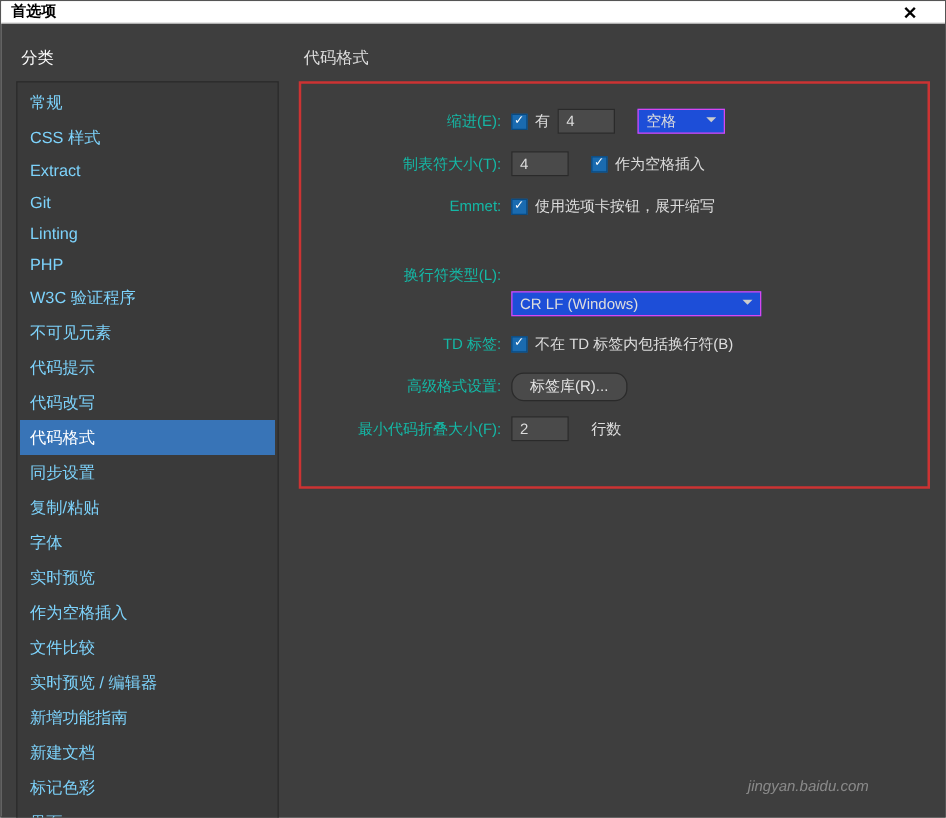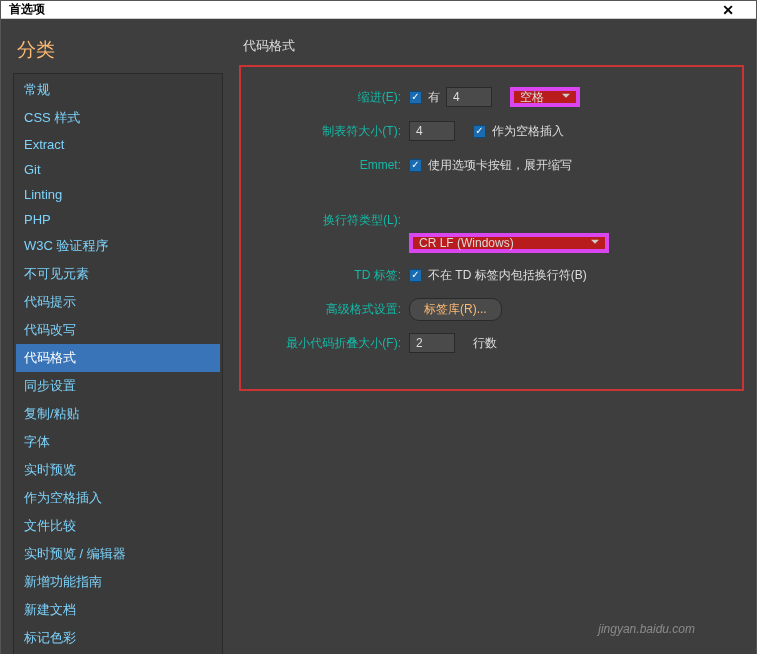--- a/index.html
+++ b/index.html
@@ -4,37 +4,37 @@
   <style>
     * { margin: 0; padding: 0; box-sizing: border-box; }
     body { width: 757px; height: 654px; font-family: "Microsoft YaHei", sans-serif; font-size: 12px; background: #fff; overflow: hidden; }
     .window { width: 100%; height: 100%; border: 1px solid #555; display: flex; flex-direction: column; }
     .titlebar { height: 28px; background: #fff; display: flex; align-items: center; padding: 0 8px; border-bottom: 1px solid #ccc; font-weight: bold; }
     .titlebar-title { flex: 1; font-size: 12px; color: #000; }
     .close-x { width: 40px; text-align: center; font-size: 14px; cursor: pointer; }
     .body { flex: 1; background: #3e3e3e; display: flex; flex-direction: column; }
     .main { flex: 1; display: flex; padding: 12px 12px 0 12px; gap: 16px; overflow: hidden; }
     .left { width: 210px; display: flex; flex-direction: column; }
-    .panel-header { color: #fdba74; font-size: 19px; padding: 6px 4px 10px 4px; }
+    .panel-header { color: #ffffff; font-size: 13px; padding: 6px 4px 10px 4px; }
     .category-list { flex: 1; background: #3a3a3a; border: 1px solid #2a2a2a; overflow-y: auto; padding: 2px; }
     .category-item { padding: 5px 8px; color: #7dd3fc; font-size: 13px; cursor: pointer; }
     .category-item.selected { background: #3874b7; color: #fff; }
     .right { flex: 1; display: flex; flex-direction: column; }
     .right-header { color: #ddd; font-size: 13px; padding: 6px 4px 10px 4px; }
     .settings-box { border: 2px solid #c33; padding: 18px 18px 24px 18px; }
     .form-row { display: flex; align-items: center; margin-bottom: 10px; min-height: 24px; }
     .form-label { width: 150px; text-align: right; color: #14b8a6; padding-right: 8px; }
     .form-controls { flex: 1; display: flex; align-items: center; gap: 6px; color: #ddd; }
     input[type="text"].txt { background: #4a4a4a; border: 1px solid #2a2a2a; color: #ddd; padding: 2px 6px; width: 46px; height: 20px; font-size: 12px; }
-    .sel { background: #b91c1c; border: 4px solid #d946ef; color: #ddd; padding: 2px 18px 2px 6px; height: 20px; position: relative; min-width: 70px; display: inline-flex; align-items: center; }
+    .sel { background: #1d4ed8; border: 1px solid #d946ef; color: #ddd; padding: 2px 18px 2px 6px; height: 20px; position: relative; min-width: 70px; display: inline-flex; align-items: center; }
     .sel.wide { min-width: 200px; margin-top: 46px; }
     .sel::after { content: ""; position: absolute; right: 6px; top: 50%; transform: translateY(-40%); border: 4px solid transparent; border-top-color: #ccc; }
     .chk { width: 13px; height: 13px; background: #1a6bb0; border: 1px solid #0a4a80; display: inline-flex; align-items: center; justify-content: center; color: #fff; font-size: 10px; line-height: 1; }
     .chk::before { content: "✓"; }
-    .pill-btn { background: #4a4a4a; border: 1px solid #2a2a2a; border-radius: 10px; padding: 2px 14px; color: #fdba74; cursor: pointer; font-size: 12px; }
+    .pill-btn { background: #4a4a4a; border: 1px solid #2a2a2a; border-radius: 10px; padding: 2px 14px; color: #e5e5e5; cursor: pointer; font-size: 12px; }
     .watermark { position: absolute; right: 62px; bottom: 18px; color: #aaa; font-size: 12px; font-style: italic; opacity: 0.7; pointer-events: none; text-align: right; }
     ::-webkit-scrollbar { width: 12px; }
     ::-webkit-scrollbar-track { background: #3a3a3a; }
     ::-webkit-scrollbar-thumb { background: #666; border: 2px solid #3a3a3a; }
   </style>
 </head>
 <body>
 
 <div class="window">
   <div class="titlebar">

